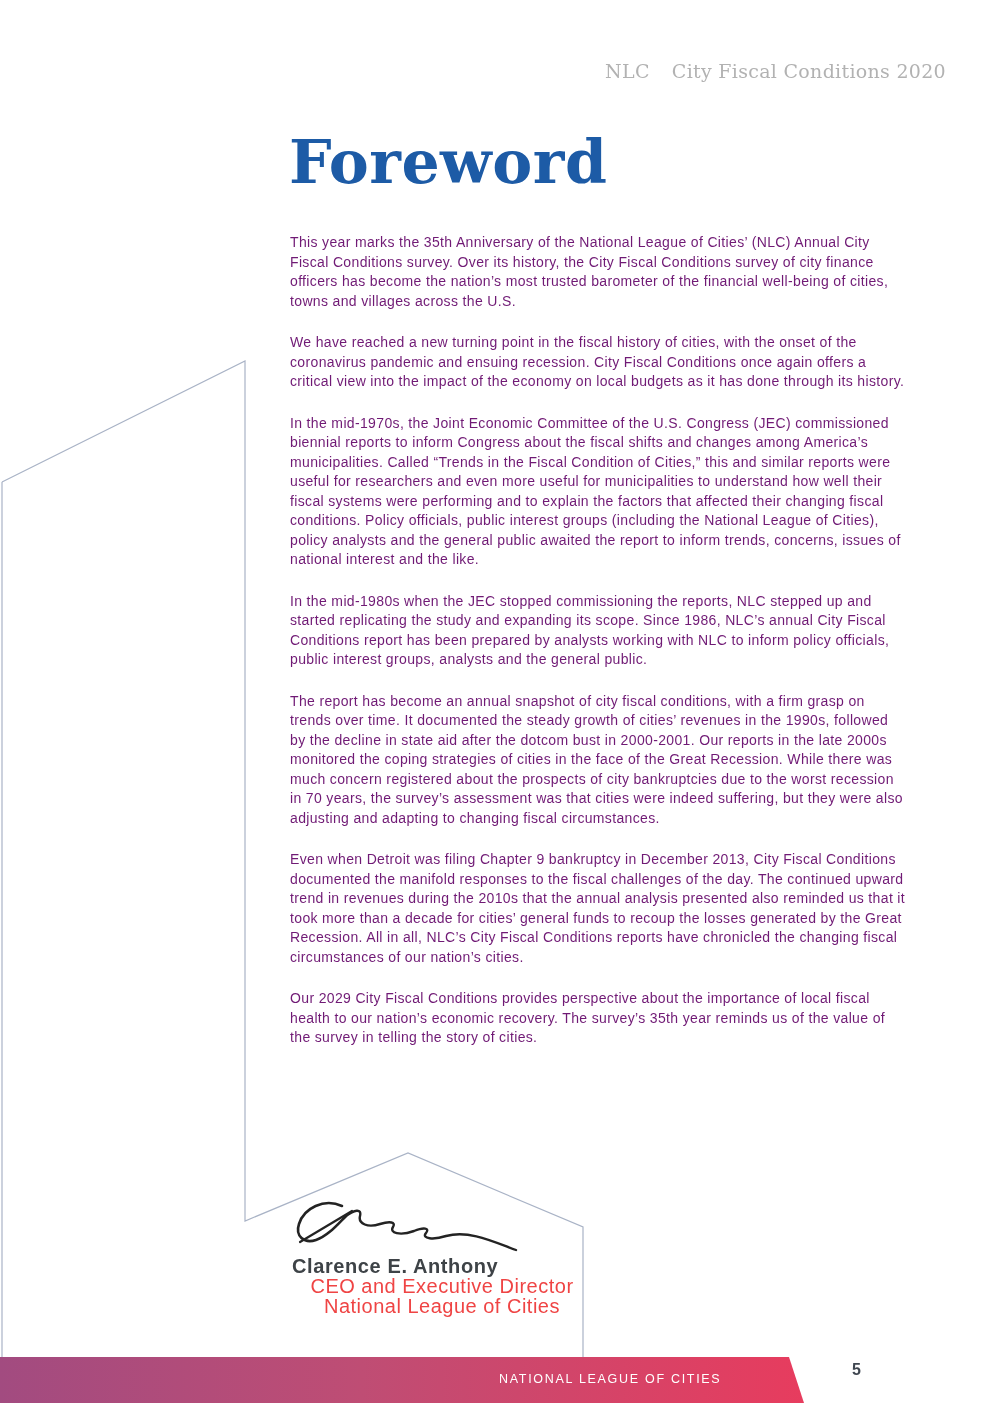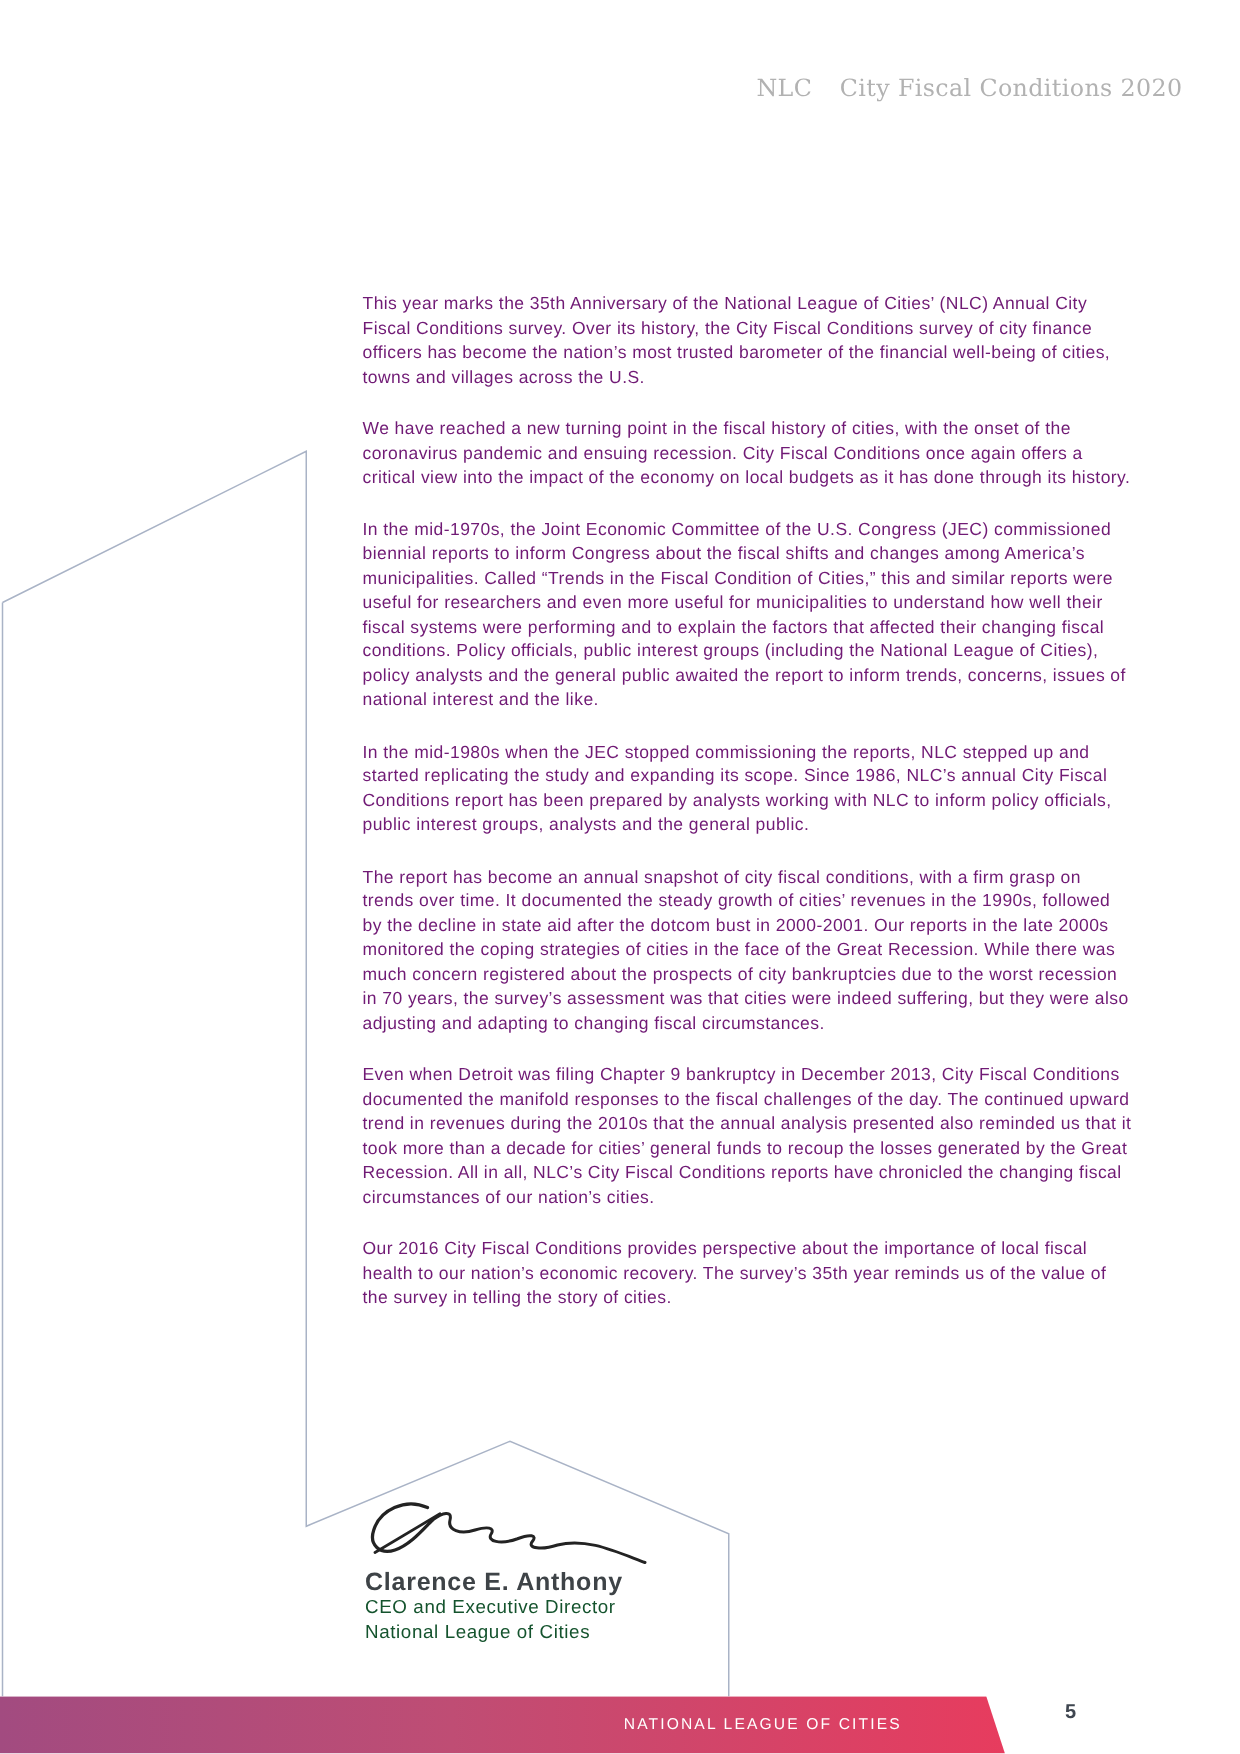--- a/index.html
+++ b/index.html
@@ -41,21 +41,21 @@
   .body-copy p{margin:0 0 22px 0;}
 
   
   .sig-block{position:absolute;left:292px;top:1196px;width:300px;}
   .sig-svg{display:block;margin:0 0 2px 2px;}
   .sig-name{
     font-size:20px;font-weight:bold;color:#3e4347;
     letter-spacing:0.6px;line-height:20px;
   }
   .sig-title,.sig-org{
-    font-size:15px;color:#14532d;letter-spacing:0.5px;line-height:20px;
+    font-size:20px;color:#ef4444;letter-spacing:0.5px;line-height:20px;text-align:center;
   }
 
   
   .footer-bar{
     position:absolute;left:0;bottom:0;height:46px;width:804px;
     background:linear-gradient(90deg,#a24b80 0%,#bf4d74 45%,#e73c5e 100%);
     clip-path:polygon(0 0,789px 0,804px 100%,0 100%);
   }
   .footer-label{
     position:absolute;left:499px;top:15px;
@@ -74,29 +74,30 @@
 
   <svg class="deco-svg" width="992" height="1403" viewBox="0 0 992 1403" fill="none" xmlns="http://www.w3.org/2000/svg">
     <polyline points="2,482 2,1357" stroke="#a9b3c6" stroke-width="1.2"></polyline>
     <polyline points="2,482 245,361 245,1221 408,1153 583,1227 583,1357" stroke="#a9b3c6" stroke-width="1.2"></polyline>
   </svg>
 
   <div class="doc-header">
     <span class="brand">NLC</span><span>City Fiscal Conditions 2020</span>
   </div>
 
+  <h1 class="page-title">Foreword</h1>
 
   <div class="body-copy">
     <p>This year marks the 35th Anniversary of the National League of Cities’ (NLC) Annual City Fiscal Conditions survey. Over its history, the City Fiscal Conditions survey of city finance officers has become the nation’s most trusted barometer of the financial well-being of cities, towns and villages across the U.S.</p>
     <p>We have reached a new turning point in the fiscal history of cities, with the onset of the coronavirus pandemic and ensuing recession. City Fiscal Conditions once again offers a critical view into the impact of the economy on local budgets as it has done through its history.</p>
     <p>In the mid-1970s, the Joint Economic Committee of the U.S. Congress (JEC) commissioned biennial reports to inform Congress about the fiscal shifts and changes among America’s municipalities. Called “Trends in the Fiscal Condition of Cities,” this and similar reports were useful for researchers and even more useful for municipalities to understand how well their fiscal systems were performing and to explain the factors that affected their changing fiscal conditions. Policy officials, public interest groups (including the National League of Cities), policy analysts and the general public awaited the report to inform trends, concerns, issues of national interest and the like.</p>
     <p>In the mid-1980s when the JEC stopped commissioning the reports, NLC stepped up and started replicating the study and expanding its scope. Since 1986, NLC’s annual City Fiscal Conditions report has been prepared by analysts working with NLC to inform policy officials, public interest groups, analysts and the general public.</p>
     <p>The report has become an annual snapshot of city fiscal conditions, with a firm grasp on trends over time. It documented the steady growth of cities’ revenues in the 1990s, followed by the decline in state aid after the dotcom bust in 2000-2001. Our reports in the late 2000s monitored the coping strategies of cities in the face of the Great Recession. While there was much concern registered about the prospects of city bankruptcies due to the worst recession in 70 years, the survey’s assessment was that cities were indeed suffering, but they were also adjusting and adapting to changing fiscal circumstances.</p>
     <p>Even when Detroit was filing Chapter 9 bankruptcy in December 2013, City Fiscal Conditions documented the manifold responses to the fiscal challenges of the day. The continued upward trend in revenues during the 2010s that the annual analysis presented also reminded us that it took more than a decade for cities’ general funds to recoup the losses generated by the Great Recession. All in all, NLC’s City Fiscal Conditions reports have chronicled the changing fiscal circumstances of our nation’s cities.</p>
-    <p>Our 2016 City Fiscal Conditions provides perspective about the importance of local fiscal health to our nation’s economic recovery. The survey’s 35th year reminds us of the value of the survey in telling the story of cities.</p>
+    <p>Our 2029 City Fiscal Conditions provides perspective about the importance of local fiscal health to our nation’s economic recovery. The survey’s 35th year reminds us of the value of the survey in telling the story of cities.</p>
   </div>
 
   <div class="sig-block">
     <svg class="sig-svg" width="230" height="58" viewBox="0 0 230 58" fill="none" xmlns="http://www.w3.org/2000/svg">
       <path d="M48,10 C30,2 10,12 5,28 C1,40 10,48 22,44 C34,40 44,28 52,20" stroke="#232323" stroke-width="2.6" stroke-linecap="round" fill="none"></path>
       <path d="M6,46 L58,15" stroke="#232323" stroke-width="2.2" stroke-linecap="round" fill="none"></path>
       <path d="M52,20 C60,14 68,12 66,20 C64,28 74,32 86,28 C96,25 102,26 99,31 C95,37 106,40 120,35 C130,31 136,32 132,37 C127,43 140,44 152,40 C175,34 198,45 222,54" stroke="#232323" stroke-width="2.4" stroke-linecap="round" fill="none"></path>
     </svg>
     <div class="sig-name">Clarence E. Anthony</div>
     <div class="sig-title">CEO and Executive Director</div>

